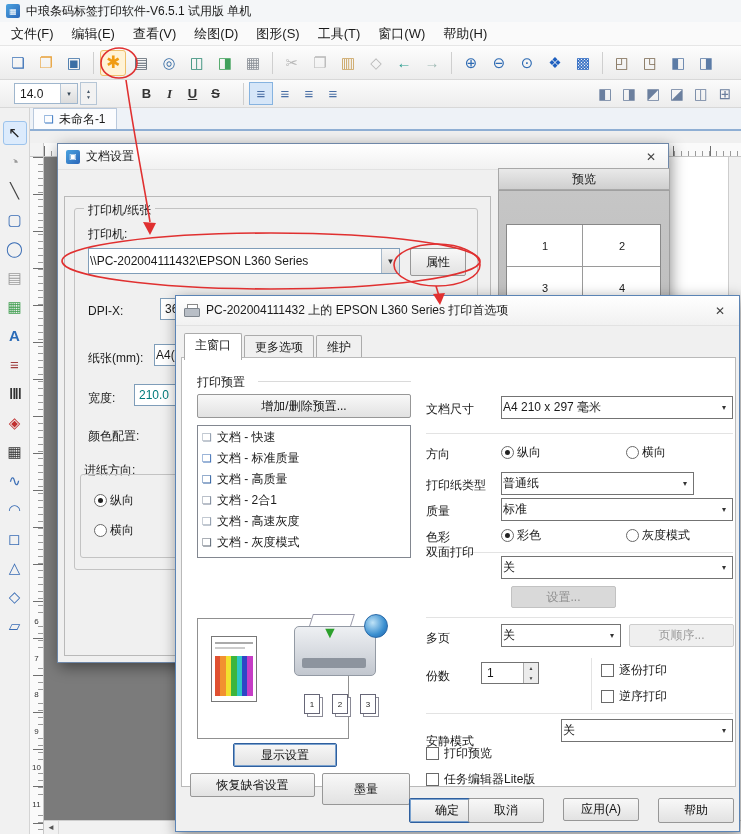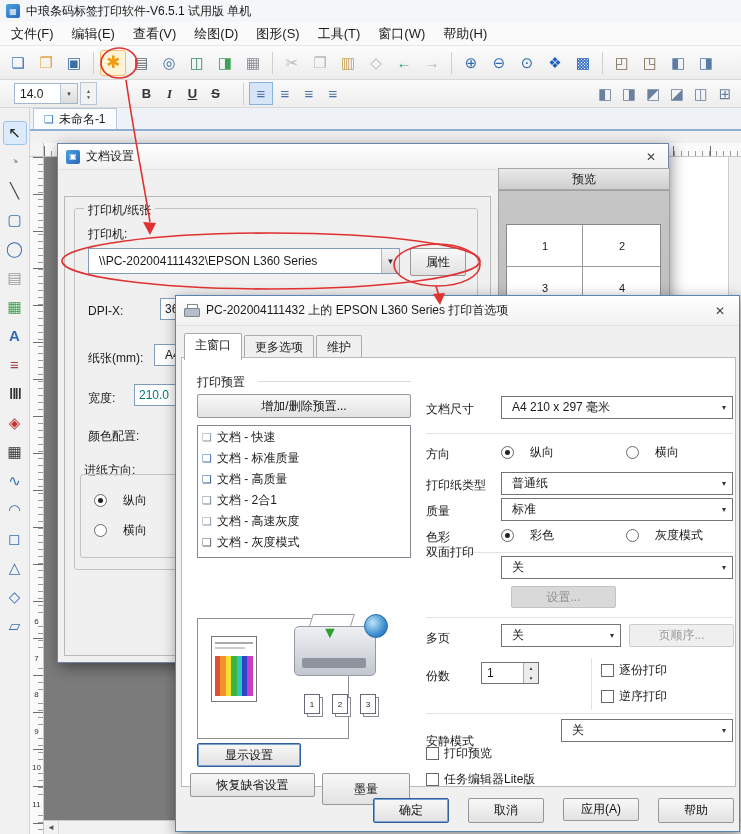--- a/index.html
+++ b/index.html
@@ -72,33 +72,33 @@
   .tabsrow{position:absolute;display:flex;align-items:flex-end;}
   .tab{display:inline-flex;align-items:center;padding:3px 10px 4px;font-size:12px;background:#f0f0f0;
        border:1px solid #ababab;border-bottom:none;border-radius:2px 2px 0 0;margin-right:2px;position:relative;}
   .tab.sel{background:#fdfdfd;padding-bottom:6px;z-index:3;}
   .panel{position:absolute;background:#f0f0f0;border:1px solid #b9b9b9;box-sizing:border-box;}
   .panel.white{background:#fff;}
   .gbox{position:absolute;border:1px solid #c3c3c3;border-radius:3px;box-sizing:border-box;}
   .glegend{position:absolute;font-size:12px;background:#f0f0f0;padding:0 4px;z-index:2;white-space:nowrap;}
   .combo{position:absolute;height:22px;background:#fff;border:1px solid #737373;display:flex;align-items:center;
          font-size:12px;box-sizing:border-box;}
-  .combo .cv{flex:1;padding:0 10px;white-space:nowrap;overflow:hidden;}
+  .combo .cv{flex:1;padding:0 1px;white-space:nowrap;overflow:hidden;}
   .combo .ca{width:16px;text-align:center;font-size:8px;color:#333;}
   .combo.classic{border-color:#7f9db9;}
   .combo.classic .ca{width:17px;height:100%;display:flex;align-items:center;justify-content:center;
          background:linear-gradient(#f4f4f4,#d9d9d9);border-left:1px solid #a7b8c9;}
   .tbox{position:absolute;height:22px;background:#fff;border:1px solid #7f9db9;font-size:12px;display:flex;
         align-items:center;padding:0 4px;box-sizing:border-box;white-space:nowrap;overflow:hidden;}
   .btn{position:absolute;display:flex;align-items:center;justify-content:center;background:linear-gradient(#f8f8f8,#e2e2e2);
        border:1px solid #979797;border-radius:2px;font-size:12px;color:#111;box-sizing:border-box;white-space:nowrap;}
-  .btn.default{border-color:#2f5f9e;box-shadow:inset 0 0 0 1px #7aa2cf;}
+  .btn.default{border-color:#2f5f9e;box-shadow:inset 0 0 0 1px #7aa2cf;margin-left:36px;}
   .btn.disabled{background:#d9d9d9;border-color:#c2c2c2;color:#8e8e8e;}
   .btn.disabled2{background:#efefef;border-color:#cccccc;color:#9a9a9a;}
-  .radrow{position:absolute;display:flex;align-items:center;gap:16px;font-size:12px;white-space:nowrap;}
+  .radrow{position:absolute;display:flex;align-items:center;gap:3px;font-size:12px;white-space:nowrap;}
   .radio{width:13px;height:13px;border:1px solid #696969;border-radius:50%;background:#fff;position:relative;box-sizing:border-box;flex:none;}
   .radio.checked::after{content:"";position:absolute;left:3px;top:3px;width:5px;height:5px;border-radius:50%;background:#222;}
   .chkrow{position:absolute;display:flex;align-items:center;gap:5px;font-size:12px;white-space:nowrap;}
   .checkbox{width:13px;height:13px;border:1px solid #696969;background:#fff;box-sizing:border-box;flex:none;}
   .hline{position:absolute;height:1px;background:#e3e3e3;}
   .vline{position:absolute;width:1px;background:#e3e3e3;}
   .list{position:absolute;background:#fff;border:1px solid #828790;box-sizing:border-box;padding:1px;}
   .litem{display:flex;align-items:center;gap:5px;height:21px;padding:0 3px;font-size:12px;}
   .licon{font-size:11px;}
   
@@ -393,21 +393,21 @@
     <span class="radrow" style="left:325px;top:148px">
       <span class="radio checked"></span>
       <span>纵向</span>
     </span>
     <span class="radrow" style="left:450px;top:148px">
       <span class="radio"></span>
       <span>横向</span>
     </span>
 
     <span class="lbl" style="left:250px;top:181px">打印纸类型</span>
-    <span class="combo" style="left:325px;top:176px;width:232px;height:23px">
+    <span class="combo" style="left:325px;top:176px;width:193px;height:23px">
       <span class="cv">普通纸</span>
       <span class="ca">▾</span>
     </span>
 
     <span class="lbl" style="left:250px;top:207px">质量</span>
     <span class="combo" style="left:325px;top:202px;width:232px;height:23px">
       <span class="cv">标准</span>
       <span class="ca">▾</span>
     </span>
 

